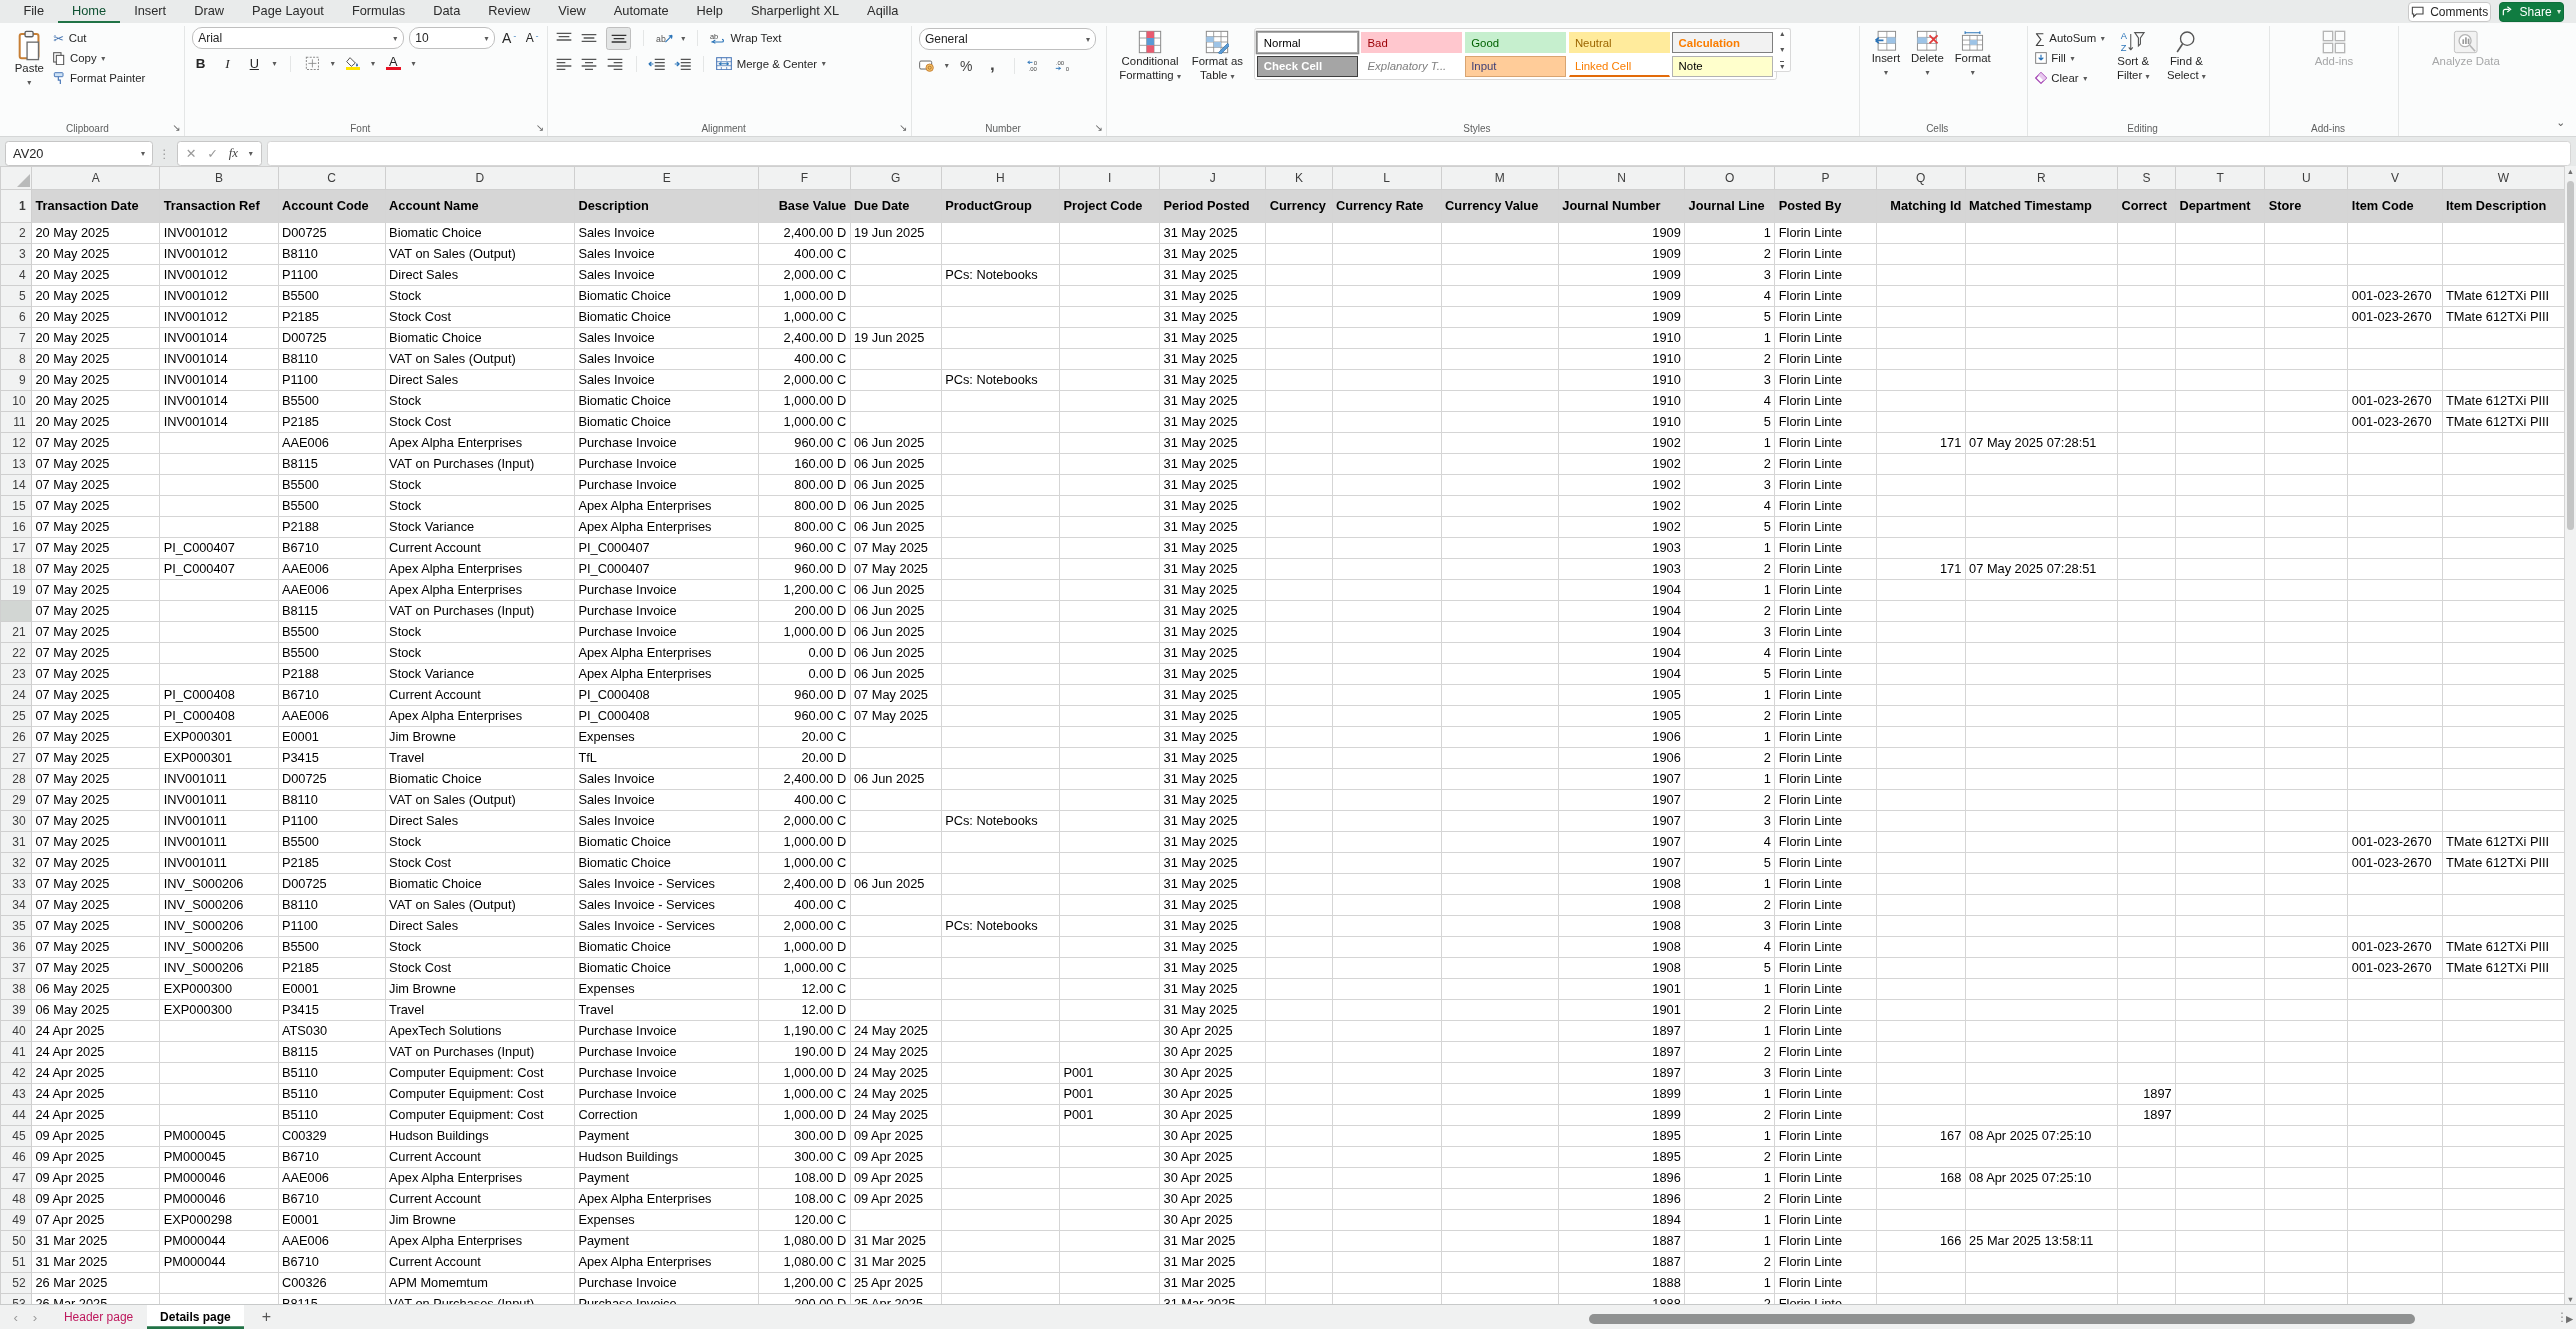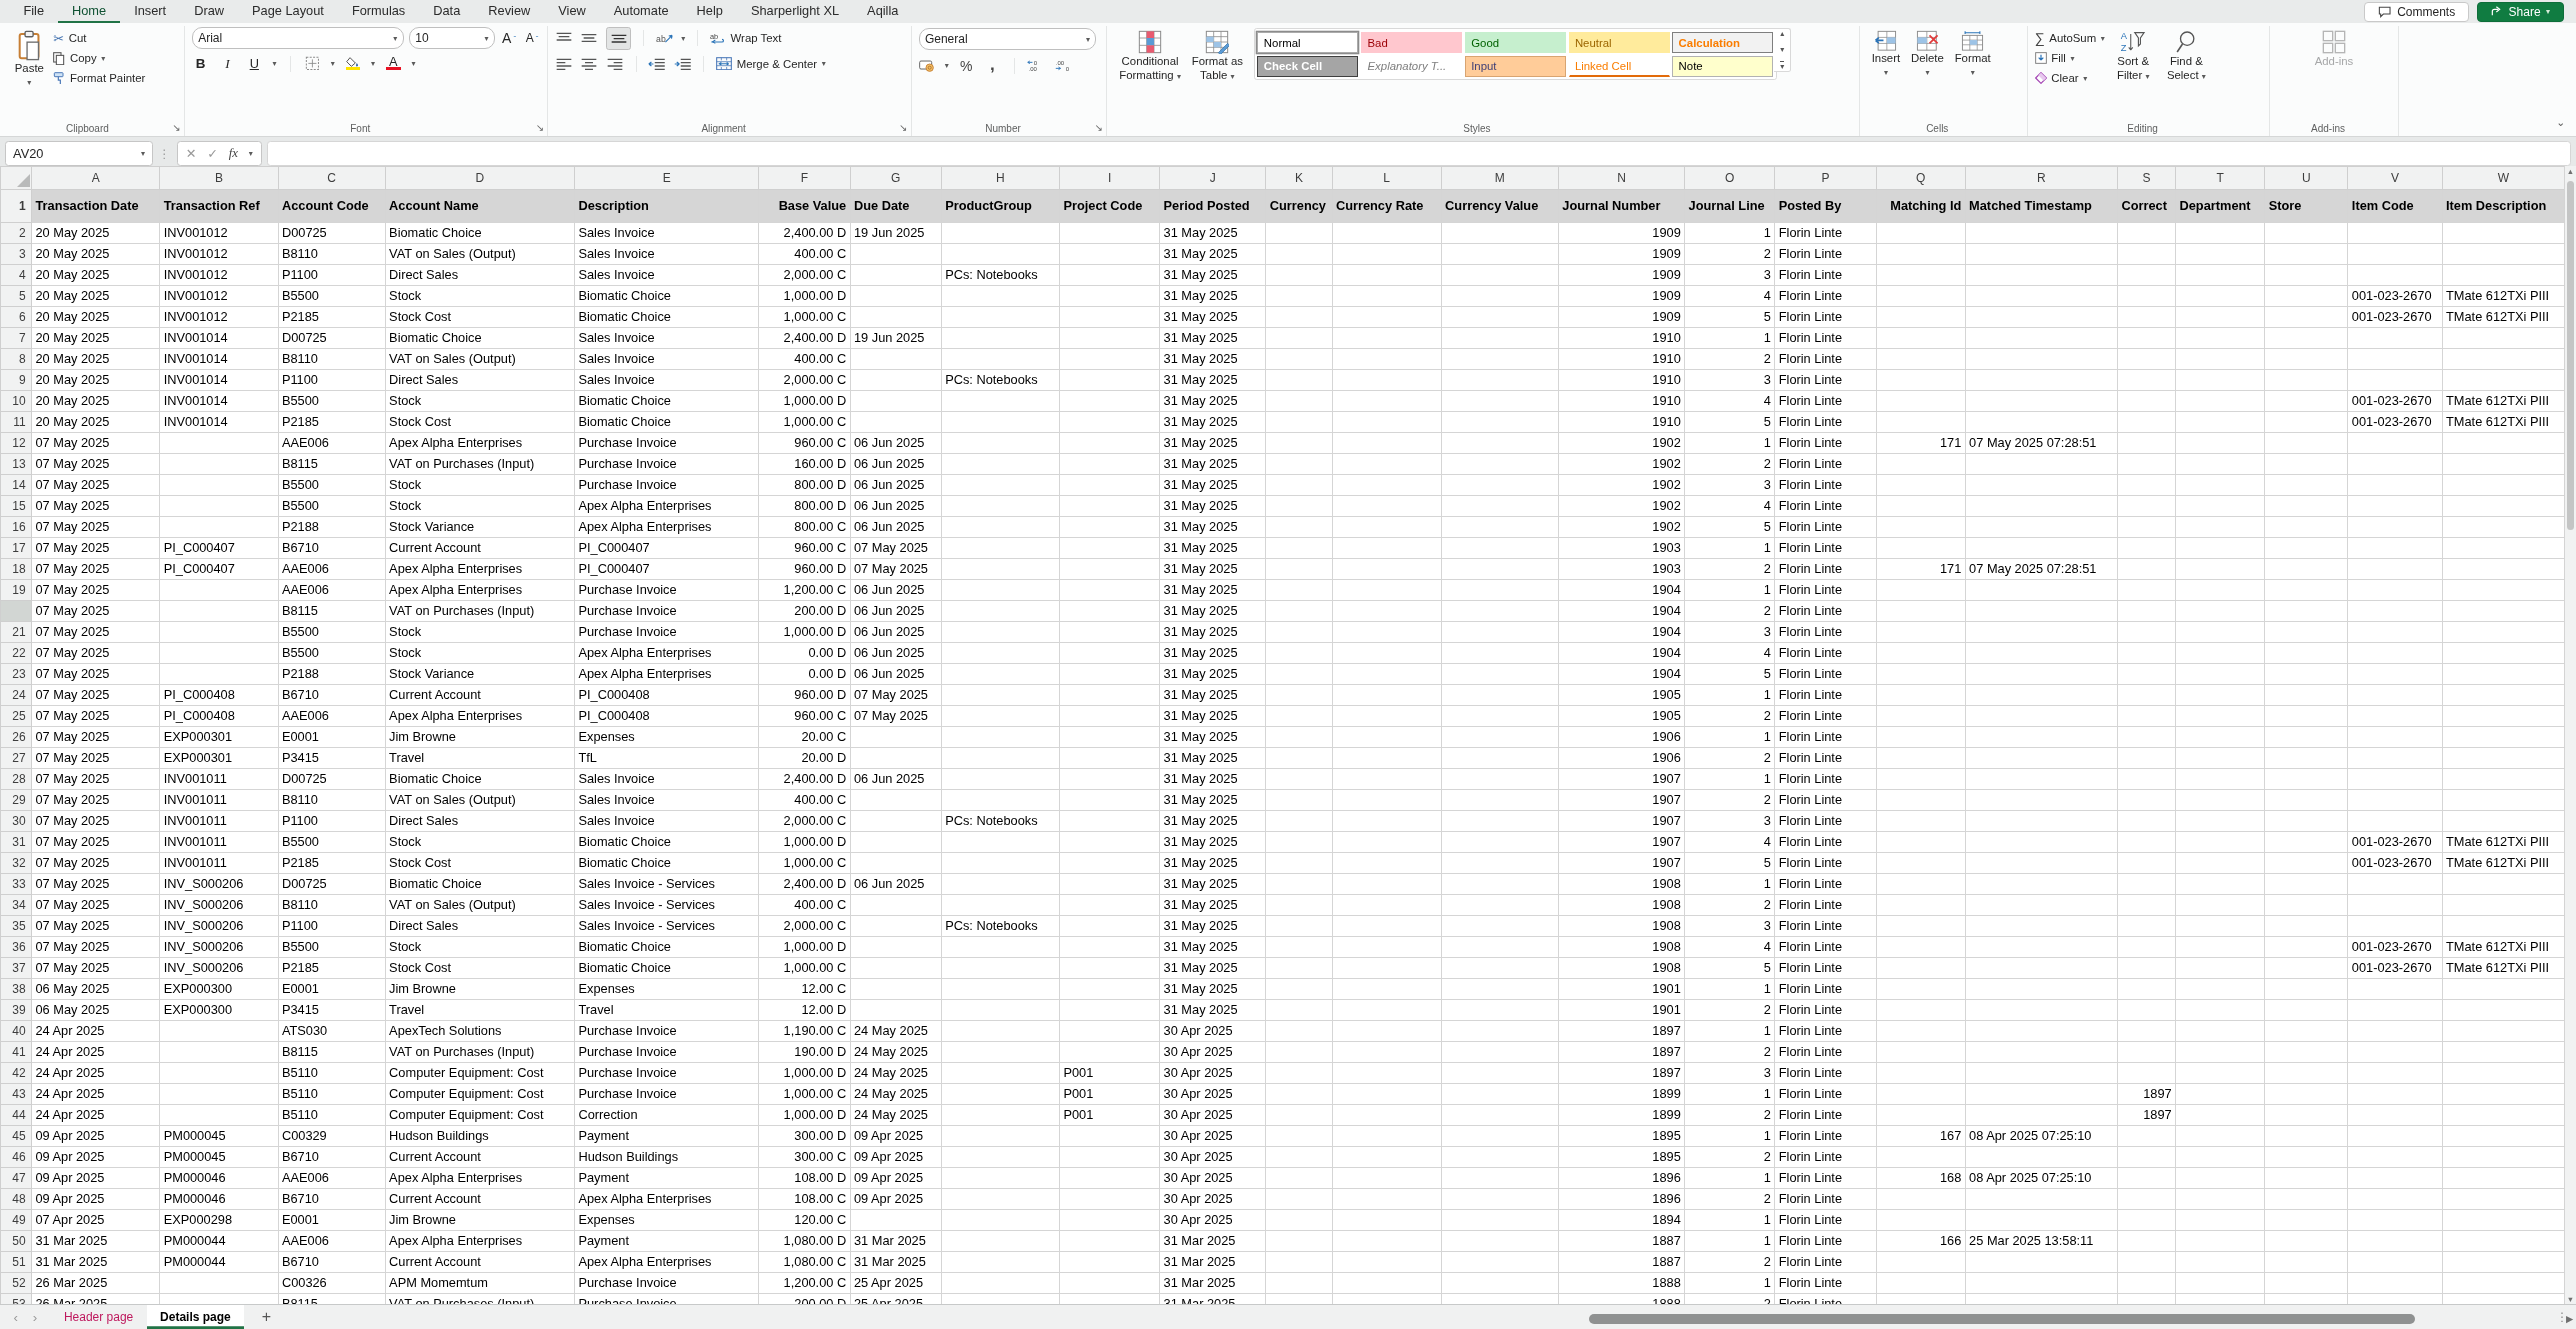--- a/index.html
+++ b/index.html
@@ -4,21 +4,21 @@
 <style>
   html,body{margin:0;padding:0;background:#fff;}
   .app{position:relative;width:2576px;height:1329px;overflow:hidden;background:#fff;
        font-family:"Liberation Sans",sans-serif;color:#262626;}
   
   .menubar{height:23px;background:#e9ebeb;display:flex;align-items:stretch;padding-left:9.4px;font-size:12.8px;}
   .mitem{padding:0 14px;line-height:21px;cursor:default;color:#2b2b2b;}
   .mitem.active{border-bottom:2px solid #217346;color:#0f5132;font-weight:400;}
   .menuspacer{flex:1;}
   .topbtns{display:flex;align-items:center;gap:8px;padding-right:12px;}
-  .pill{display:flex;align-items:center;gap:5.4px;height:18px;padding:0 13px;border-radius:4px;font-size:12px;}
+  .pill{display:flex;align-items:center;gap:5.4px;height:18px;padding:0 2px;border-radius:4px;font-size:12px;}
   .pill.comments{background:#fff;border:0.7px solid #c9c9c9;color:#262626;}
   .pill.share{background:#107c41;color:#fff;border:0.7px solid #0e6e3a;}
   
   .ribbon{height:110px;background:#fbfcfc;border-bottom:0.7px solid #d5d7d7;display:flex;position:relative;padding:2.7px 0 0 2.7px;}
   .group{position:relative;display:flex;flex-direction:column;align-items:flex-start;padding:2.7px 6.7px 14.8px 6.7px;border-right:0.7px solid #e4e6e6;}
   .glabel{position:absolute;bottom:2px;left:0;right:12px;text-align:center;font-size:10px;color:#5f6060;}
   .launcher{position:absolute;right:3.4px;bottom:2.7px;font-size:10px;color:#6a6a6a;}
   .smallrow{display:flex;align-items:center;gap:4.7px;height:20px;font-size:11.4px;color:#262626;white-space:nowrap;}
   .dd{color:#5a5a5a;font-size:8px;}
   .bigbtn{display:flex;flex-direction:column;align-items:center;justify-content:flex-start;gap:1.3px;
@@ -483,20 +483,35 @@
               <rect x="20" y="2" width="14" height="14" fill="none" stroke="#b5b5b5" stroke-width="2"></rect>
               <rect x="2" y="20" width="14" height="14" fill="none" stroke="#b5b5b5" stroke-width="2"></rect>
               <rect x="20" y="20" width="14" height="14" fill="none" stroke="#b5b5b5" stroke-width="2"></rect>
             </svg>
         </span>
         <span>Add-ins</span>
       </div>
       <div class="glabel">Add-ins</div>
     </div>
 
+    <div class="group" style="width:121px;align-items:center;border-right:none">
+      <div class="bigbtn gray">
+        <span>
+          <svg width="25.5" height="24" viewBox="0 0 38 36">
+              <rect x="2" y="2" width="34" height="32" rx="3" fill="#f2f2f2" stroke="#bdbdbd" stroke-width="1.4"></rect>
+              <circle cx="18" cy="16" r="9" fill="#fff" stroke="#b5b5b5" stroke-width="2"></circle>
+              <rect x="14" y="14" width="2.5" height="7" fill="#9a9a9a"></rect>
+              <rect x="18" y="11" width="2.5" height="10" fill="#9a9a9a"></rect>
+              <rect x="22" y="13" width="2.5" height="8" fill="#9a9a9a"></rect>
+              <path d="M25 23l8 9" stroke="#b5b5b5" stroke-width="2.4"></path>
+            </svg>
+        </span>
+        <span><span>Analyze</span> <span>Data</span></span>
+      </div>
+    </div>
 
     <div class="collapse">⌄</div>
   </div>
 
   <div class="fbar">
     <div class="namebox">
       <span>AV20</span>
       <span class="sp"></span>
       <span class="dd">▾</span>
     </div>

